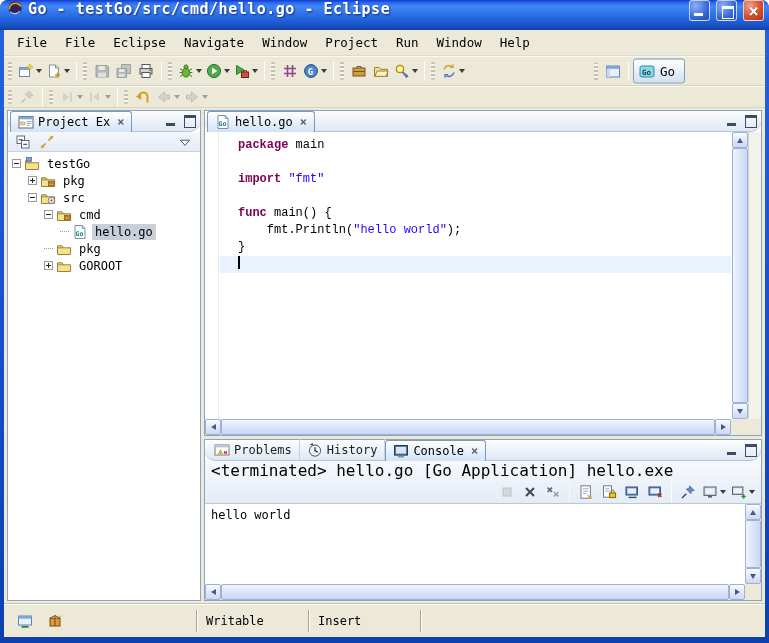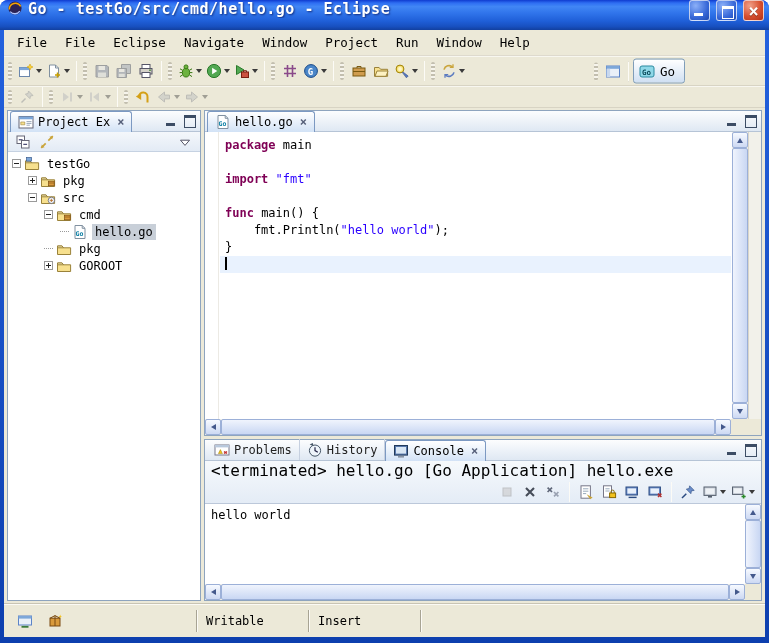--- a/index.html
+++ b/index.html
@@ -41,21 +41,21 @@
   .persp-btn { display:flex; align-items:center; gap:5px; height:25px; padding:2px 9px 2px 5px; border:1px solid #7f9db9; border-radius:3px;
     background:linear-gradient(180deg,#ffffff,#cfdff2); font-size:12.5px; }
 
   
   .main { position:absolute; top:78px; left:0; right:0; bottom:34px; background:#ece9d8; }
   .panel { position:absolute; border:1px solid #8ea4be; background:#fff; }
   .explorer-panel { left:3px; top:2px; width:194px; bottom:2px; display:flex; flex-direction:column; }
   .editor-panel { left:200px; top:2px; right:3px; height:326px; }
   .console-panel { left:200px; top:331px; right:3px; bottom:2px; display:flex; flex-direction:column; }
 
-  .tabstrip { height:21px; flex:none; background:linear-gradient(180deg,#fcfdfe,#dfe8f3); border-bottom:1px solid #b6c4d6; display:flex; align-items:flex-end; position:relative; padding-left:2px; }
+  .tabstrip { height:21px; flex:none; background:linear-gradient(180deg,#fcfdfe,#dfe8f3); border-bottom:1px solid #b6c4d6; display:flex; align-items:flex-end; position:relative; padding-left:2px;border-radius:10px; }
   .tabs-wrap { display:flex; align-items:flex-end; height:100%; }
   .tab { display:flex; align-items:center; gap:4px; height:21px; padding:1px 7px; font-size:12px; white-space:nowrap; border-right:1px solid #c6d0e0; color:#222; }
   .tab.active { background:linear-gradient(180deg,#ffffff,#d2e2f6); border:1px solid #7c99c2; border-bottom:none; border-radius:3px 3px 0 0; margin-bottom:-1px; position:relative; z-index:2; color:#000; }
   .tab .close { font-size:12px; font-weight:bold; color:#56607a; margin-left:3px; line-height:1; }
   .minmax { position:absolute; right:3px; top:3px; display:flex; gap:4px; z-index:3; }
   .mm-btn { width:15px; height:14px; display:flex; align-items:center; justify-content:center; }
   .mm-min::after { content:""; width:9px; height:3px; background:#3c4c64; margin-top:7px; }
   .mm-max::after { content:""; width:10px; height:9px; border:1px solid #3c4c64; border-top-width:3px; }
 
   
@@ -69,21 +69,21 @@
   .expander.plus::after { content:""; position:absolute; top:1px; bottom:1px; left:50%; margin-left:-.5px; width:1px; background:#222; }
   .leaf-stub { width:9px; height:5px; border-bottom:1px dotted #9a9a9a; margin:-5px 3px 0 0; flex:none; }
   .tree-icon { margin-right:4px; }
   .tree-label { padding:1px 3px; white-space:nowrap; }
   .tree-row.selected .tree-label { background:var(--selinactive,#c8cfd8); }
 
   
   .editor-body { position:absolute; top:21px; left:0; right:0; bottom:0; background:#fff; }
   .ruler { position:absolute; left:0; top:0; bottom:16px; width:14px; background:#fff; border-right:1px solid #eceae4; }
   .code { position:absolute; left:15px; right:30px; top:0; bottom:16px; padding-top:5px; overflow:hidden; font-size:12px; }
-  .code-line { height:17px; line-height:17px; padding-left:5px; white-space:pre; }
+  .code-line { height:17px; line-height:17px; padding-left:18px; white-space:pre;font-family:Liberation Mono, monospace; }
   .code-line.current { background:var(--curline,#e9f2fe); }
   .tok-keyword { color:var(--kw,#7f0055); font-weight:bold; }
   .tok-string { color:var(--str,#2a00ff); }
   .tok-plain { color:#000; }
   .cursor { display:inline-block; width:2px; height:13px; background:#000; vertical-align:-2px; }
   .overview { position:absolute; right:0; top:0; bottom:16px; width:13px; background:#f2f1ea; border-left:1px solid #d8d5ca; }
 
   
   .vscroll { position:absolute; width:16px; background:#f2f1ea; }
   .editor-panel .vscroll { right:13px; top:0; bottom:16px; }

